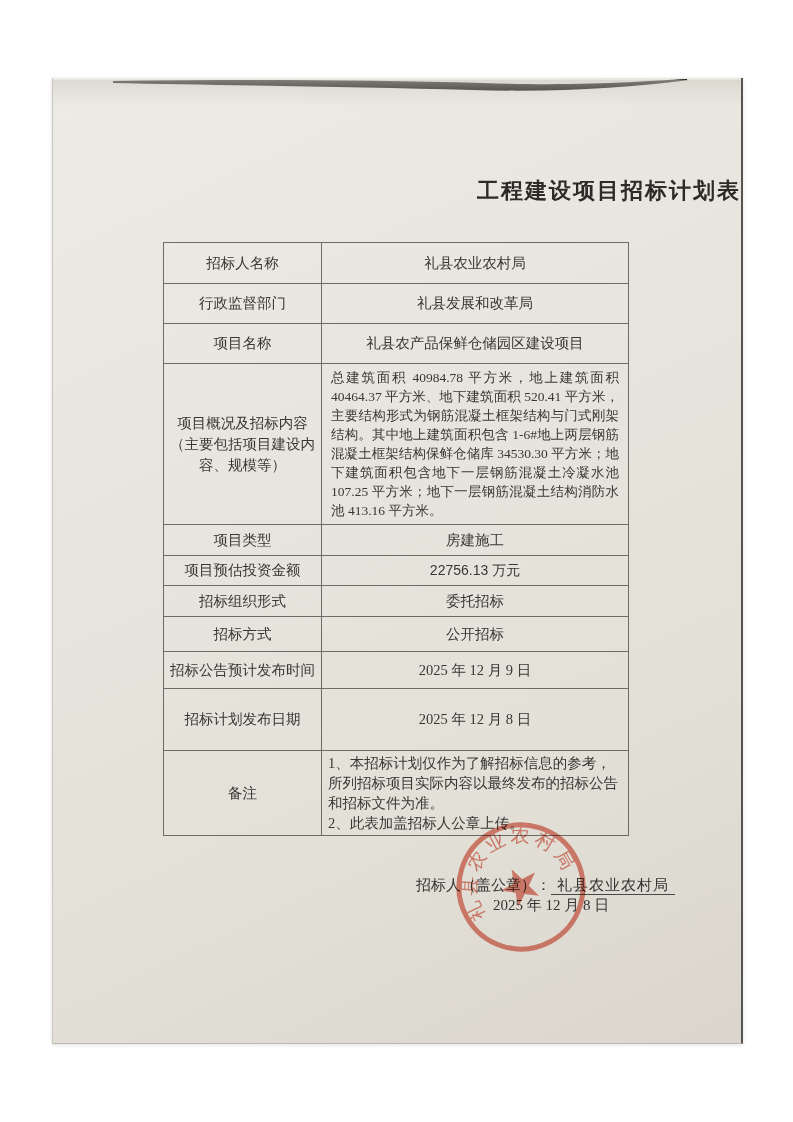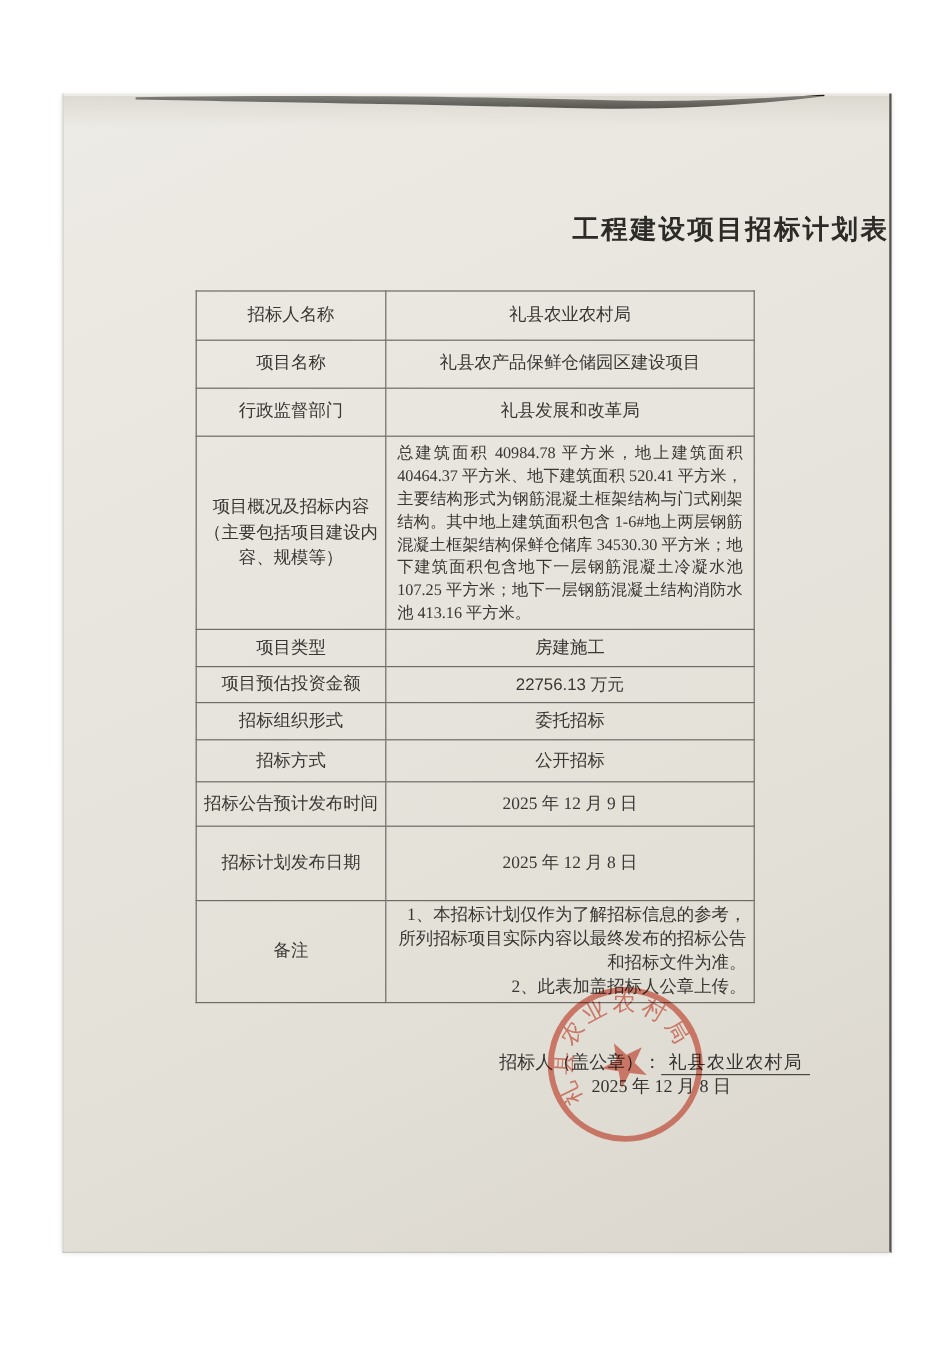--- a/index.html
+++ b/index.html
@@ -32,21 +32,21 @@
   }
   .bid-table td{
     border:1px solid #6e6a64;vertical-align:middle;
     font-size:14.5px;line-height:21px;padding:2px 6px;
     text-align:center;color:#393733;
   }
   .bid-table col.c-label{width:158px;}
   .bid-table col.c-value{width:307px;}
   .bid-table td.left{text-align:left;padding:4px 9px;text-align:justify;}
   .bid-table td.dense{font-size:13.5px;line-height:19px;}
-  .bid-table td.prelines{white-space:pre-line;text-align:right;line-height:20px;}
+  .bid-table td.prelines{white-space:pre-line;text-align:left;line-height:20px;}
   .bid-table td.num{font-family:"Liberation Sans","DejaVu Sans",sans-serif;font-size:14px;}
   .signature{
     position:absolute;left:363px;top:781px;font-size:15px;color:#353330;white-space:nowrap;margin-top:17px;
   }
   .signature .signer-name{
     border-bottom:1px solid #4a4844;padding:0 6px 1px 6px;letter-spacing:1px;
   }
   .sign-date{
     position:absolute;left:403px;top:818px;width:190px;text-align:center;
     font-size:15px;color:#353330;
@@ -72,26 +72,26 @@
     <colgroup>
         <col class="c-label">
         <col class="c-value">
       </colgroup>
     <tbody>
       <tr style="height:41px">
         <td>招标人名称</td>
         <td>礼县农业农村局</td>
       </tr>
       <tr style="height:40px">
+        <td>行政监督部门</td>
+        <td>礼县发展和改革局</td>
+      </tr>
+      <tr style="height:40px">
         <td>项目名称</td>
         <td>礼县农产品保鲜仓储园区建设项目</td>
-      </tr>
-      <tr style="height:40px">
-        <td>行政监督部门</td>
-        <td>礼县发展和改革局</td>
       </tr>
       <tr style="height:116px">
         <td>项目概况及招标内容（主要包括项目建设内容、规模等）</td>
         <td class="left dense">总建筑面积 40984.78 平方米，地上建筑面积 40464.37 平方米、地下建筑面积 520.41 平方米，主要结构形式为钢筋混凝土框架结构与门式刚架结构。其中地上建筑面积包含 1-6#地上两层钢筋混凝土框架结构保鲜仓储库 34530.30 平方米；地下建筑面积包含地下一层钢筋混凝土冷凝水池 107.25 平方米；地下一层钢筋混凝土结构消防水池 413.16 平方米。</td>
       </tr>
       <tr style="height:31px">
         <td>项目类型</td>
         <td>房建施工</td>
       </tr>
       <tr style="height:30px">

